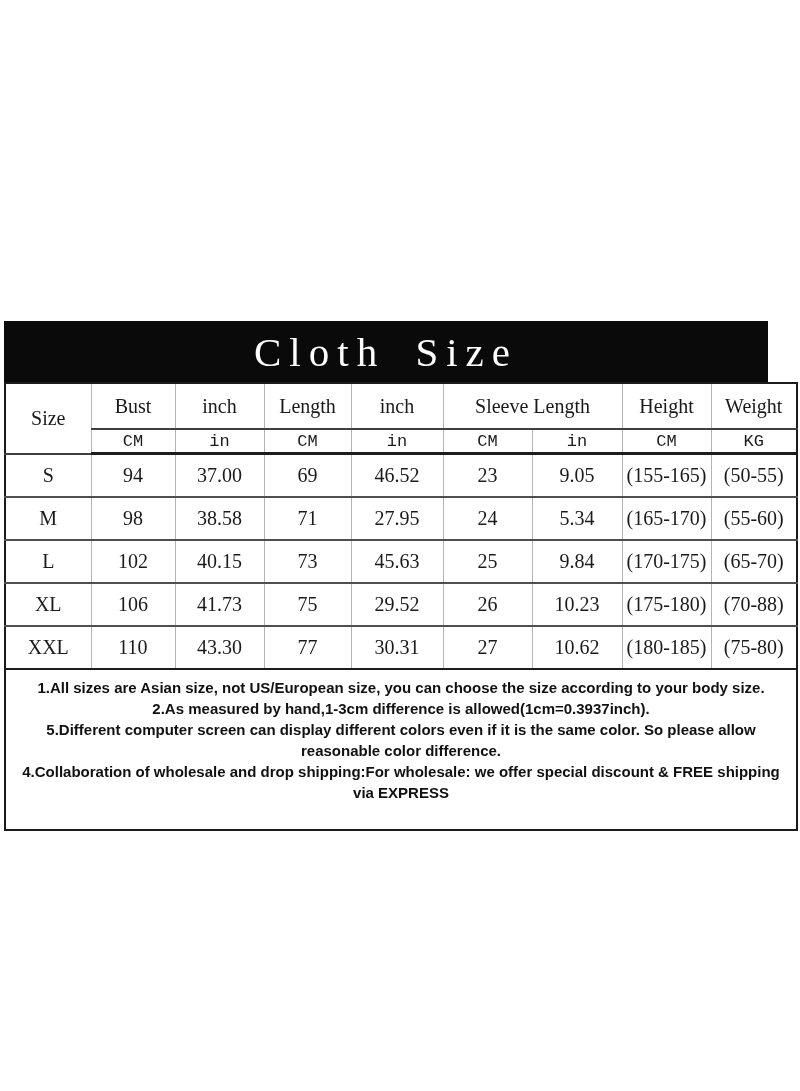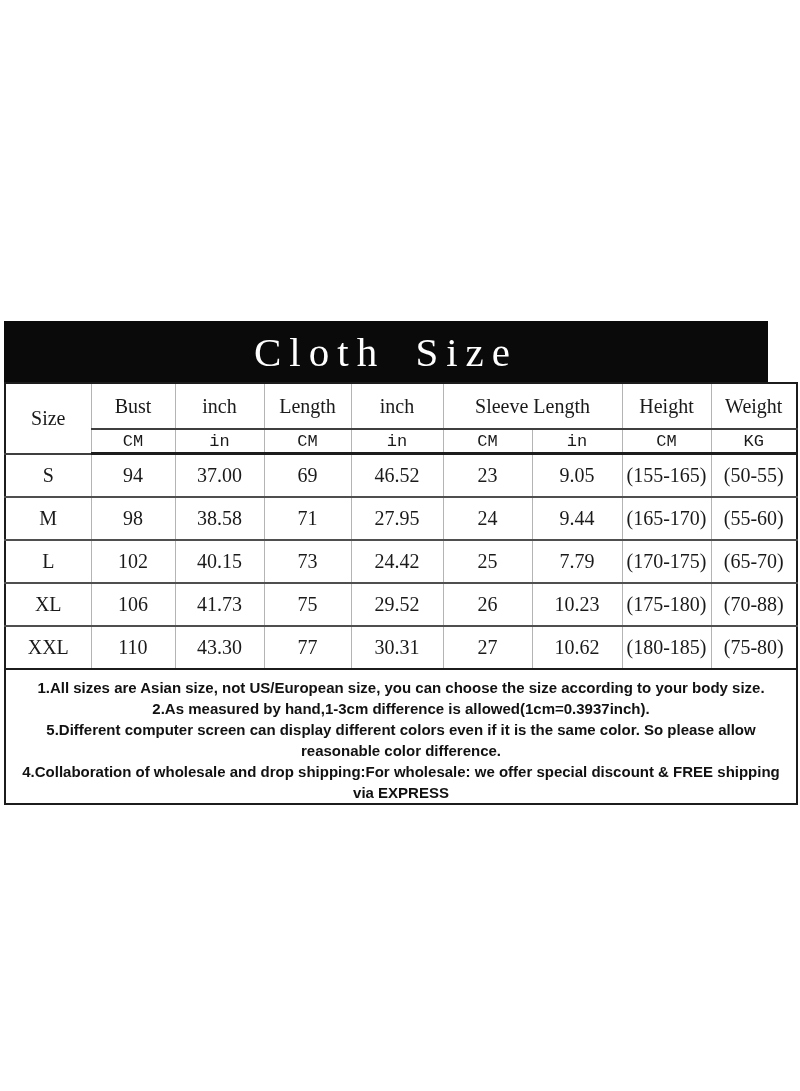--- a/index.html
+++ b/index.html
@@ -49,21 +49,21 @@
     overflow: hidden;
     white-space: nowrap;
   }
   table.size-table td.no-left { border-left: none; }
   tr.names td { height: 44px; border-bottom: 2px solid #3f3f3f; }
   td.size-head { font-size: 20px; }
   tr.units td { height: 22px; font-size: 17px; border-bottom: 3px solid #1c1c1c; font-family: Liberation Mono, monospace; }
   tr.data td { height: 41px; border-top: 2px solid #4f4f4f; }
   tr.notes-row td {
     border-top: 2px solid #1c1c1c;
-    padding: 7px 6px 0 6px;
+    padding: 7px 6px 26px 6px;
     white-space: normal;
   }
   .notes {
     font-family: "Liberation Sans", "DejaVu Sans", sans-serif;
     font-weight: bold;
     font-size: 15px;
     line-height: 21px;
     text-align: center;
     color: #111111;
   }
@@ -126,33 +126,33 @@
         <td>(50-55)</td>
       </tr>
 
       <tr class="data">
         <td class="no-left">M</td>
         <td>98</td>
         <td>38.58</td>
         <td>71</td>
         <td>27.95</td>
         <td>24</td>
-        <td>9.44</td>
+        <td>5.34</td>
         <td>(165-170)</td>
         <td>(55-60)</td>
       </tr>
 
       <tr class="data">
         <td class="no-left">L</td>
         <td>102</td>
         <td>40.15</td>
         <td>73</td>
-        <td>24.42</td>
+        <td>45.63</td>
         <td>25</td>
-        <td>7.79</td>
+        <td>9.84</td>
         <td>(170-175)</td>
         <td>(65-70)</td>
       </tr>
 
       <tr class="data">
         <td class="no-left">XL</td>
         <td>106</td>
         <td>41.73</td>
         <td>75</td>
         <td>29.52</td>

